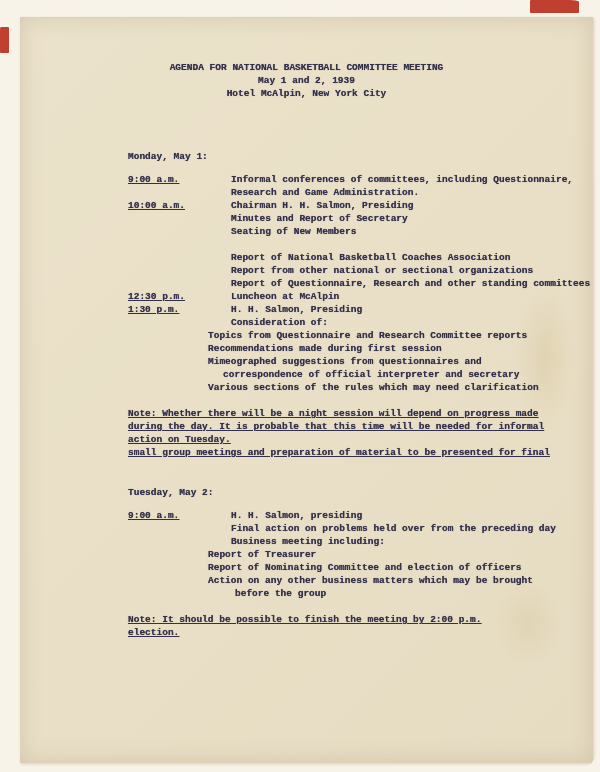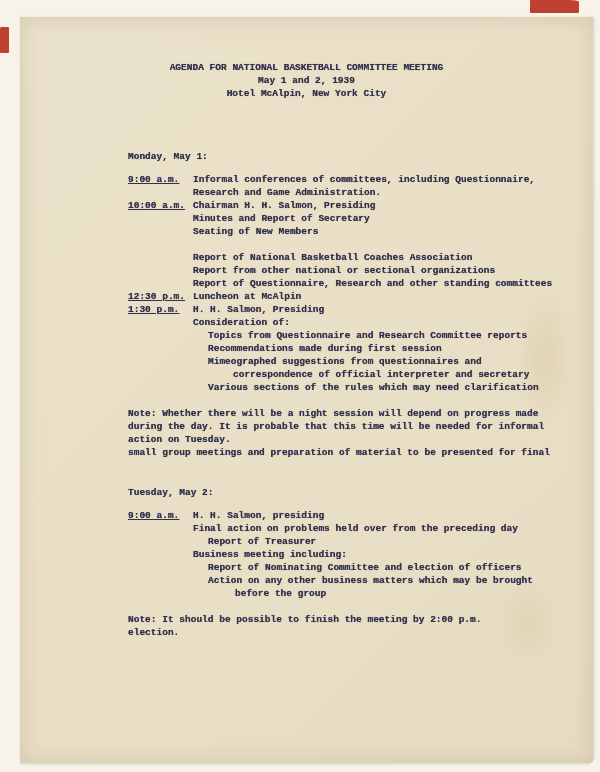--- a/index.html
+++ b/index.html
@@ -44,27 +44,27 @@
     font-size:9.5px;line-height:13px;font-weight:bold;
     text-shadow:0 0 0.7px rgba(45,42,80,0.75);
   }
   .title-block{ text-align:center; padding-top:44px; }
   .title-block .line{ white-space:nowrap; }
   .content{ padding-left:108px; }
   .heading{ margin-top:50px; margin-bottom:10px; }
   .heading2{ margin-top:27px; margin-bottom:10px; }
   .row{ display:flex; }
   .row .t{ flex:0 0 65px; white-space:nowrap;text-decoration:underline; }
-  .row .x{ white-space:nowrap; }
+  .row .x{ white-space:nowrap;margin-left:38px; }
   .row .x.ind1{ margin-left:15px; }
-  .row .x.ind2{ margin-left:40px;text-align:center; }
+  .row .x.ind2{ margin-left:30px;text-align:center; }
   .row .x.ind3{ margin-left:42px; }
   .spacer{ height:13px; }
   .note{ margin-top:13px; }
-  .note .line{ white-space:nowrap; }
+  .note .line{ white-space:nowrap;text-decoration:underline; }
 </style>
 </head>
 <body>
 
 <div class="scan">
   <div class="paper">
     <div class="stain1"></div>
     <div class="stain2"></div>
 
     <div class="doc">
@@ -159,25 +159,25 @@
         <div class="row">
           <span class="t">9:00 a.m.</span>
           <span class="x">H. H. Salmon, presiding</span>
         </div>
         <div class="row">
           <span class="t"></span>
           <span class="x">Final action on problems held over from the preceding day</span>
         </div>
         <div class="row">
           <span class="t"></span>
+          <span class="x">Business meeting including:</span>
+        </div>
+        <div class="row">
+          <span class="t"></span>
           <span class="x ind1">Report of Treasurer</span>
-        </div>
-        <div class="row">
-          <span class="t"></span>
-          <span class="x">Business meeting including:</span>
         </div>
         <div class="row">
           <span class="t"></span>
           <span class="x ind1">Report of Nominating Committee and election of officers</span>
         </div>
         <div class="row">
           <span class="t"></span>
           <span class="x ind1">Action on any other business matters which may be brought</span>
         </div>
         <div class="row">

